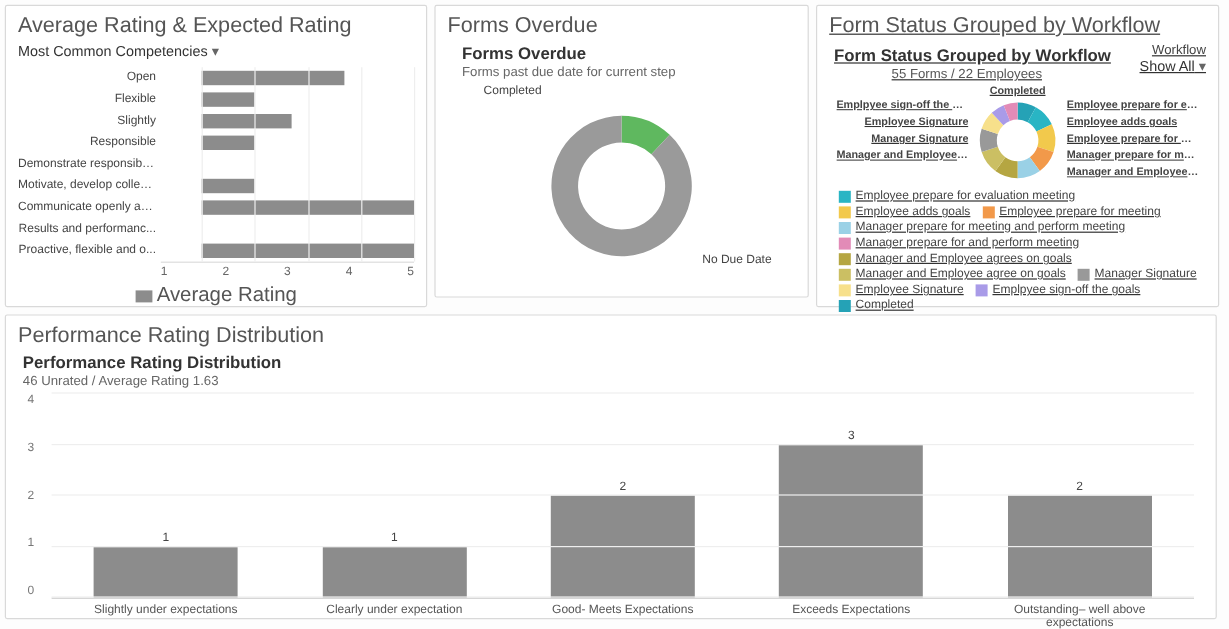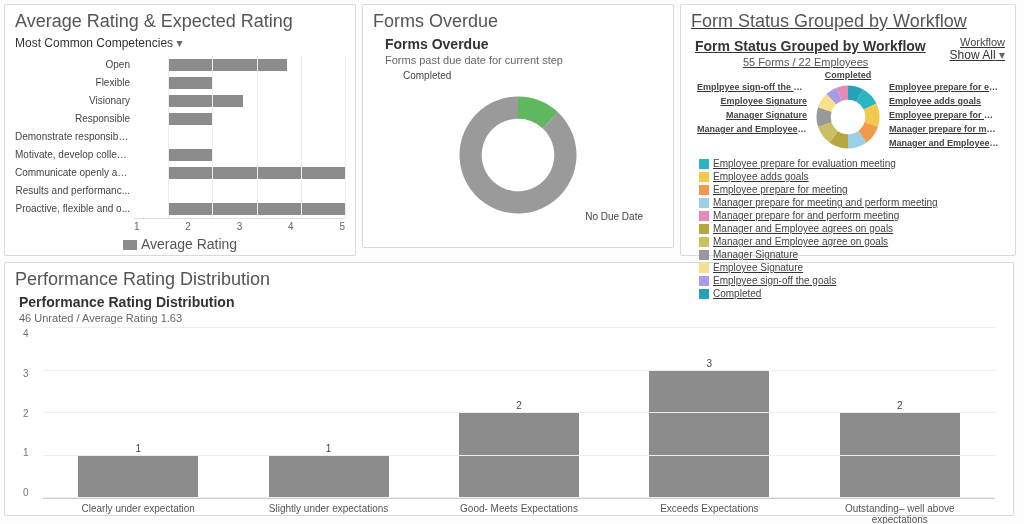--- a/index.html
+++ b/index.html
@@ -13,36 +13,36 @@
   .drop::after{content:" \25BE";color:#666;}
   
   .hbar-area{display:flex;}
   .hbar-labels{display:flex;flex-direction:column;align-items:flex-end;font-size:10px;color:#444;padding-right:4px;}
   .hbar-labels div{height:18px;line-height:18px;white-space:nowrap;max-width:115px;overflow:hidden;text-overflow:ellipsis;}
   .hbar-plot{position:relative;flex:1;height:162px;}
   .hbar-row{height:18px;display:flex;align-items:center;}
   .hbar{height:12px;background:#8c8c8c;}
   .hbar-axis{display:flex;justify-content:space-between;font-size:10px;color:#666;padding:2px 0 0 0;border-top:1px solid #ddd;}
   .hbar-grid{position:absolute;top:0;bottom:0;width:0;border-left:1px solid #eee;}
-  .legend-center{text-align:center;font-size:14px;color:#555;margin-top:4px;}
+  .legend-center{text-align:center;font-size:17px;color:#555;margin-top:4px;}
   .legend-swatch{display:inline-block;width:14px;height:10px;background:#8c8c8c;vertical-align:middle;margin-right:4px;}
   
   .donut-wrap{display:flex;justify-content:center;align-items:center;height:170px;position:relative;}
   .donut-lbl{position:absolute;font-size:10px;color:#444;}
   
   .wf-head{display:flex;justify-content:space-between;align-items:flex-start;}
   .wf-sub{font-size:11px;color:#555;margin-left:12px;}
   .wf-drop{text-align:right;font-size:11px;color:#444;}
   .wf-body{display:flex;align-items:flex-start;margin-top:2px;}
   .wf-left,.wf-right{display:flex;flex-direction:column;font-size:9px;color:#444;gap:4px;flex:1;}
   .wf-left{align-items:flex-end;text-align:right;}
   .wf-right{align-items:flex-start;}
   .wf-left div,.wf-right div{font-weight:600;white-space:nowrap;max-width:110px;overflow:hidden;text-overflow:ellipsis;}
   .wf-donut{width:70px;height:70px;margin:0 6px;flex-shrink:0;}
-  .wf-legend{font-size:10px;color:#444;display:flex;flex-wrap:wrap;gap:2px 10px;margin-top:6px;padding-left:8px;flex-direction:column;}
+  .wf-legend{font-size:10px;color:#444;display:flex;flex-wrap:wrap;gap:2px 10px;margin-top:6px;padding-left:8px;}
   .wf-legend span{display:inline-flex;align-items:center;white-space:nowrap;}
   .sw{display:inline-block;width:10px;height:10px;margin-right:4px;}
   
   .perf-chart{position:relative;height:170px;margin:4px 8px 0 28px;border-bottom:1px solid #ccc;}
   .perf-yaxis{position:absolute;left:-20px;top:0;bottom:0;display:flex;flex-direction:column;justify-content:space-between;font-size:10px;color:#777;align-items:flex-end;}
   .perf-grid{position:absolute;left:0;right:0;border-top:1px solid #eee;}
   .perf-bars{position:absolute;left:0;right:0;bottom:0;top:0;display:flex;justify-content:space-around;align-items:flex-end;}
   .perf-col{display:flex;flex-direction:column;align-items:center;width:130px;}
   .perf-col .val{font-size:10px;color:#444;margin-bottom:2px;}
   .perf-col .bar{width:120px;background:#8c8c8c;}
@@ -55,21 +55,21 @@
 <div class="dash">
   <div class="row">
 
     <div class="panel" style="width:352px;height:252px;">
       <p class="panel-title">Average Rating &amp; Expected Rating</p>
       <span class="drop">Most Common Competencies</span>
       <div class="hbar-area" style="margin-top:6px;gap:34px;">
         <div class="hbar-labels" id="hbar-labels">
             <div>Open</div>
             <div>Flexible</div>
-            <div>Visionary</div>
+            <div>Slightly</div>
             <div>Responsible</div>
             <div>Demonstrate responsibil...</div>
             <div>Motivate, develop collea...</div>
             <div>Communicate openly an...</div>
             <div>Results and performanc...</div>
             <div>Proactive, flexible and o...</div>
           </div>
         <div class="hbar-plot" id="hbar-plot">
             <div class="hbar-grid" style="left: 0%;"></div>
             <div class="hbar-grid" style="left: 25%;"></div>
@@ -222,20 +222,20 @@
             <div class="bar" style="height: 85px;"></div>
           </div>
         </div>
     <div class="perf-grid" style="bottom: 100%;"></div>
         <div class="perf-grid" style="bottom: 75%;"></div>
         <div class="perf-grid" style="bottom: 50%;"></div>
         <div class="perf-grid" style="bottom: 25%;"></div>
         <div class="perf-grid" style="bottom: 0%;"></div>
       </div>
     <div class="perf-xlabels" id="perf-xlabels">
+        <div>Slightly under expectations</div>
         <div>Clearly under expectation</div>
-        <div>Slightly under expectations</div>
         <div>Good- Meets Expectations</div>
         <div>Exceeds Expectations</div>
         <div>Outstanding– well above expectations</div>
       </div>
   </div>
 </div>
 
 </body></html>

